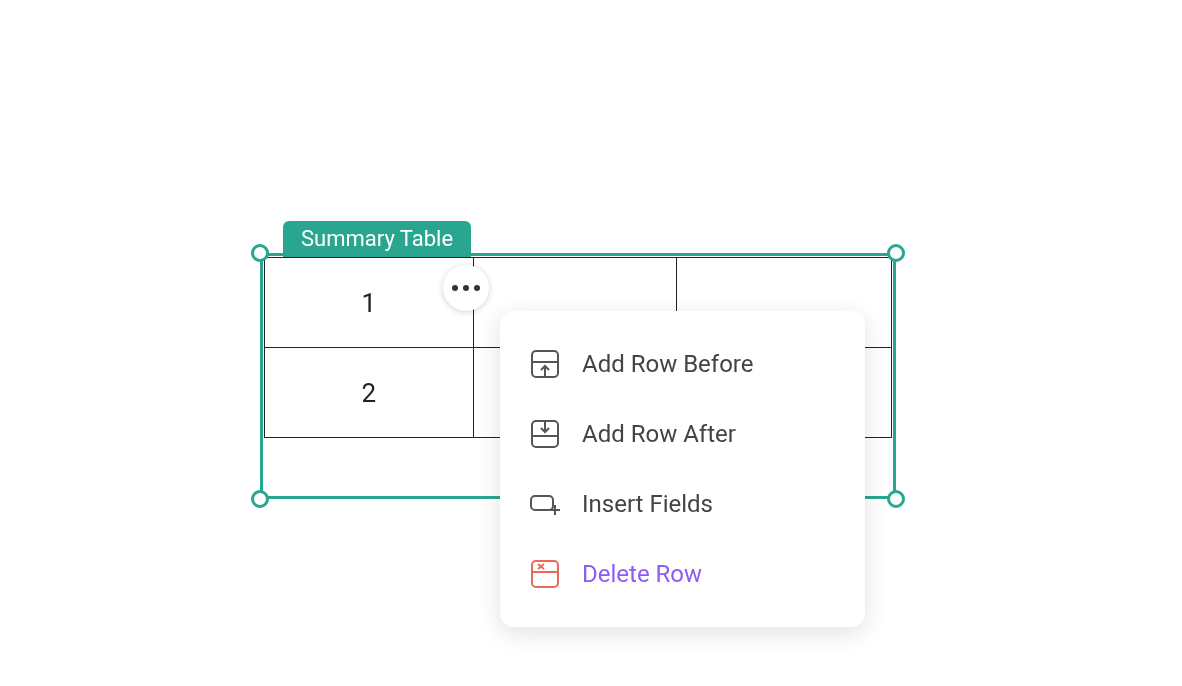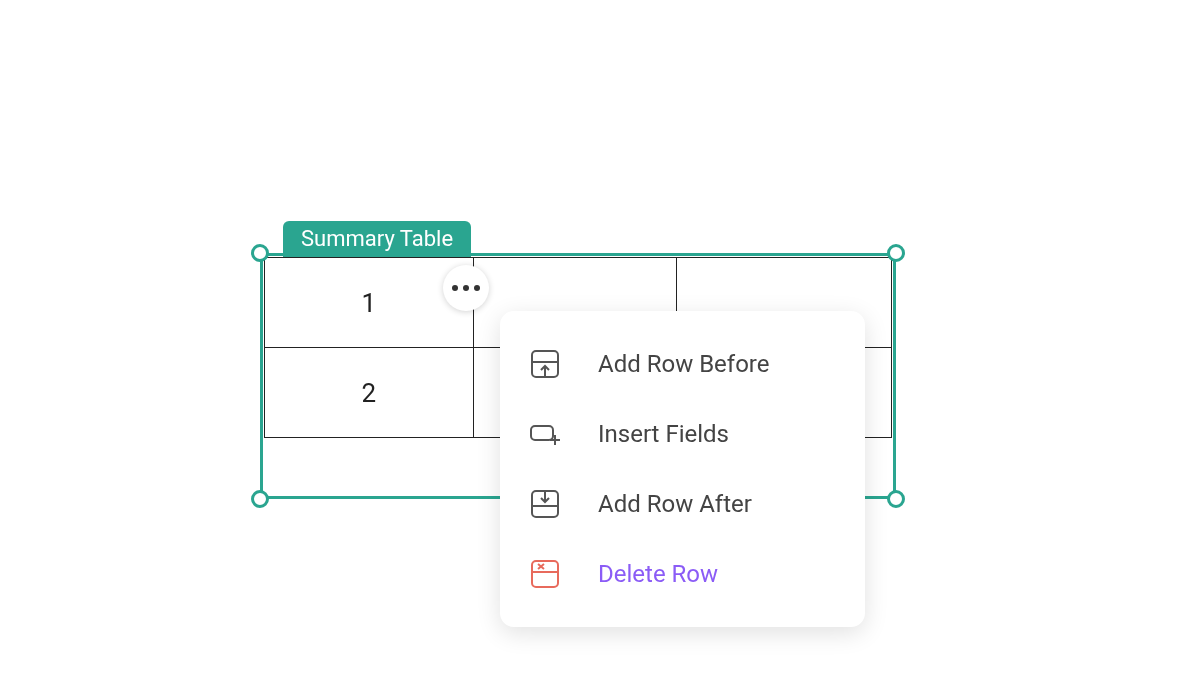--- a/index.html
+++ b/index.html
@@ -100,21 +100,21 @@
     width: 365px;
     background: #fff;
     border-radius: 14px;
     box-shadow: 0 6px 24px rgba(0,0,0,0.12);
     padding: 18px 0;
   }
   .ctx-item {
     display: flex;
     align-items: center;
     padding: 18px 28px;
-    gap: 36px;
+    gap: 20px;
     cursor: pointer;
     font-size: 24px;
     color: #444;
   }
   .ctx-item.danger { color: #8b5cf6; }
   .ctx-item svg { flex: 0 0 34px; }
 </style>
 </head>
 <body>
 
@@ -156,35 +156,35 @@
         <rect x="4" y="4" width="26" height="26" rx="4"></rect>
         <line x1="4" y1="15" x2="30" y2="15"></line>
         <line x1="17" y1="30" x2="17" y2="19"></line>
         <polyline points="13,23 17,19 21,23"></polyline>
       </svg>
       <span>Add Row Before</span>
     </div>
 
     <div class="ctx-item">
       <svg width="34" height="34" viewBox="0 0 34 34" fill="none" stroke="#555" stroke-width="2">
-        <rect x="3" y="9" width="22" height="14" rx="4"></rect>
-        <line x1="27" y1="18" x2="27" y2="28"></line>
-        <line x1="22" y1="23" x2="32" y2="23"></line>
-      </svg>
-      <span>Insert Fields</span>
-    </div>
-
-    <div class="ctx-item">
-      <svg width="34" height="34" viewBox="0 0 34 34" fill="none" stroke="#555" stroke-width="2">
         <rect x="4" y="4" width="26" height="26" rx="4"></rect>
         <line x1="4" y1="19" x2="30" y2="19"></line>
         <line x1="17" y1="4" x2="17" y2="15"></line>
         <polyline points="13,11 17,15 21,11"></polyline>
       </svg>
       <span>Add Row After</span>
+    </div>
+
+    <div class="ctx-item">
+      <svg width="34" height="34" viewBox="0 0 34 34" fill="none" stroke="#555" stroke-width="2">
+        <rect x="3" y="9" width="22" height="14" rx="4"></rect>
+        <line x1="27" y1="18" x2="27" y2="28"></line>
+        <line x1="22" y1="23" x2="32" y2="23"></line>
+      </svg>
+      <span>Insert Fields</span>
     </div>
 
     <div class="ctx-item danger">
       <svg width="34" height="34" viewBox="0 0 34 34" fill="none" stroke="#e86a5c" stroke-width="2">
         <rect x="4" y="4" width="26" height="26" rx="4"></rect>
         <line x1="4" y1="15" x2="30" y2="15"></line>
         <line x1="10" y1="7" x2="16" y2="12"></line>
         <line x1="16" y1="7" x2="10" y2="12"></line>
       </svg>
       <span>Delete Row</span>

